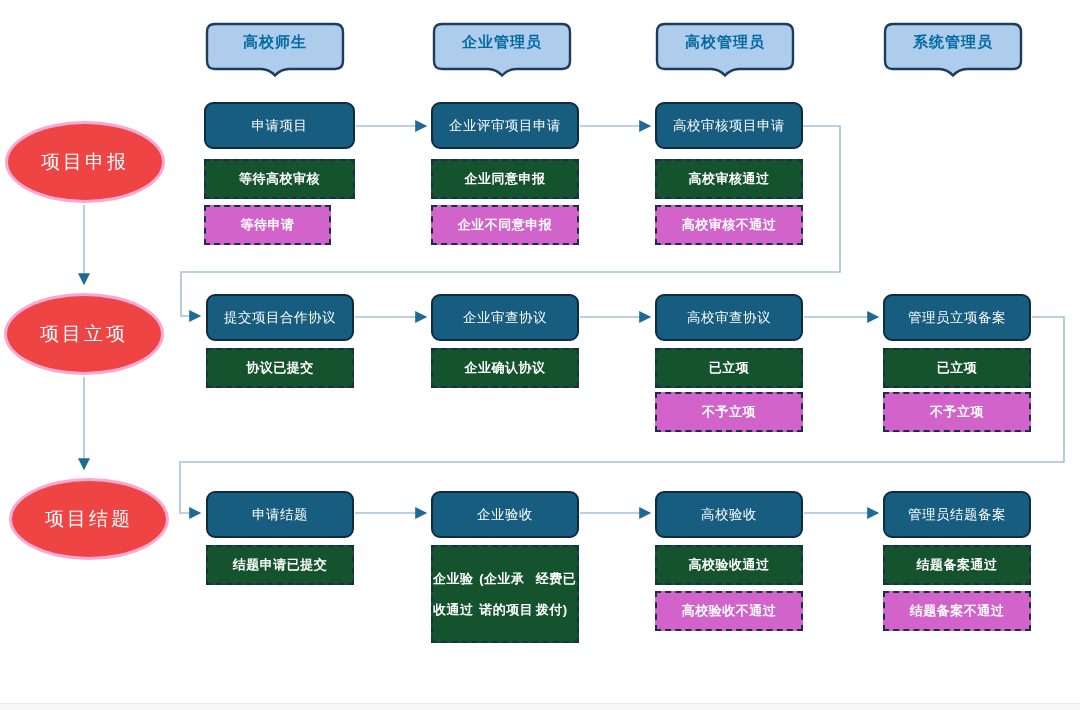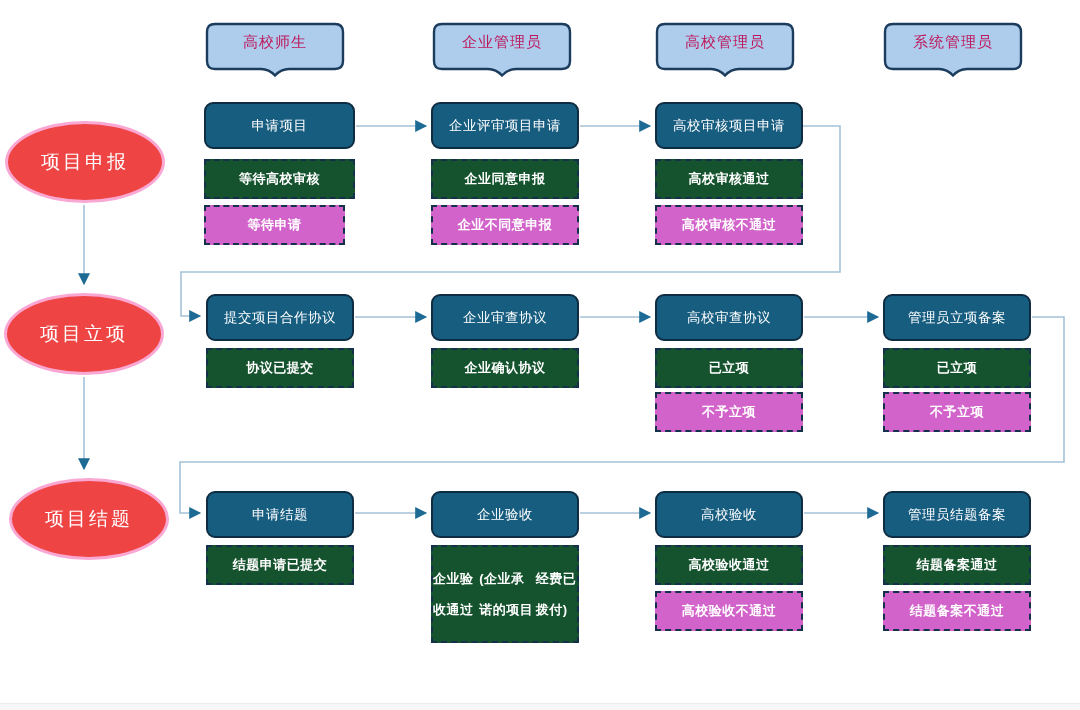--- a/index.html
+++ b/index.html
@@ -11,21 +11,21 @@
     font-family:"Liberation Sans","DejaVu Sans",sans-serif;
   }
   #wires{position:absolute;left:0;top:0;z-index:1;}
   .node{position:absolute;z-index:2;box-sizing:border-box;}
 
   
   .lane-header{width:140px;height:58px;}
   .lane-header svg{position:absolute;left:0;top:0;}
   .lane-header .lbl{
     position:absolute;left:0;top:11px;width:100%;
-    text-align:center;font-size:15px;font-weight:400;color:#be185d;
+    text-align:center;font-size:15px;font-weight:700;color:#0369a1;
     letter-spacing:1px;
   }
 
   
   .phase{
     width:160px;height:82px;border-radius:50%;
     background:#ef4444;border:3px solid #f9a8d4;
     display:flex;align-items:center;justify-content:center;
     color:#ffffff;font-size:19px;font-weight:400;letter-spacing:3px;
   }
@@ -106,21 +106,21 @@
     </svg>
     <span class="lbl">系统管理员</span>
   </div>
 
   <div class="node phase" style="left:5px;top:121px;">项目申报</div>
   <div class="node phase" style="left:4px;top:293px;">项目立项</div>
   <div class="node phase" style="left:9px;top:478px;">项目结题</div>
 
   <div class="node action" style="left:204px;top:102px;width:151px;">申请项目</div>
   <div class="node status ok" style="left:204px;top:159px;width:151px;">等待高校审核</div>
-  <div class="node status ng" style="left:204px;top:205px;width:141px;">等待申请</div>
+  <div class="node status ng" style="left:204px;top:205px;width:127px;">等待申请</div>
 
   <div class="node action" style="left:431px;top:102px;width:148px;">企业评审项目申请</div>
   <div class="node status ok" style="left:431px;top:159px;width:148px;">企业同意申报</div>
   <div class="node status ng" style="left:431px;top:205px;width:148px;">企业不同意申报</div>
 
   <div class="node action" style="left:655px;top:102px;width:148px;">高校审核项目申请</div>
   <div class="node status ok" style="left:655px;top:159px;width:148px;">高校审核通过</div>
   <div class="node status ng" style="left:655px;top:205px;width:148px;">高校审核不通过</div>
 
   <div class="node action" style="left:206px;top:294px;width:148px;">提交项目合作协议</div>

